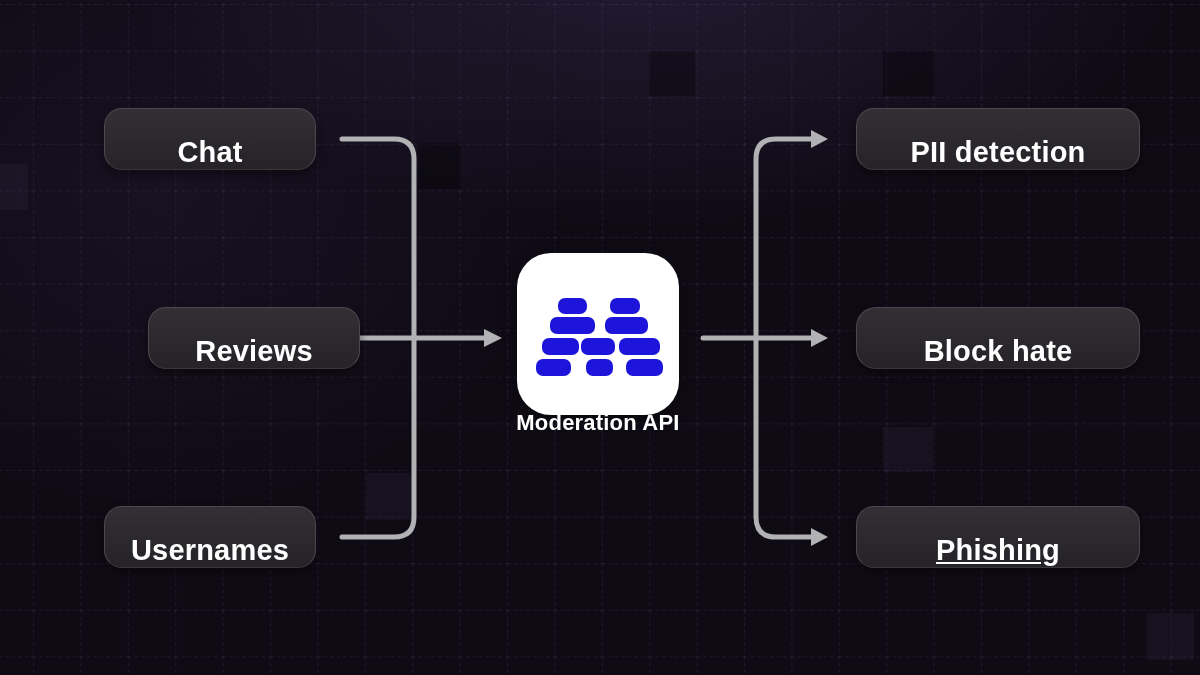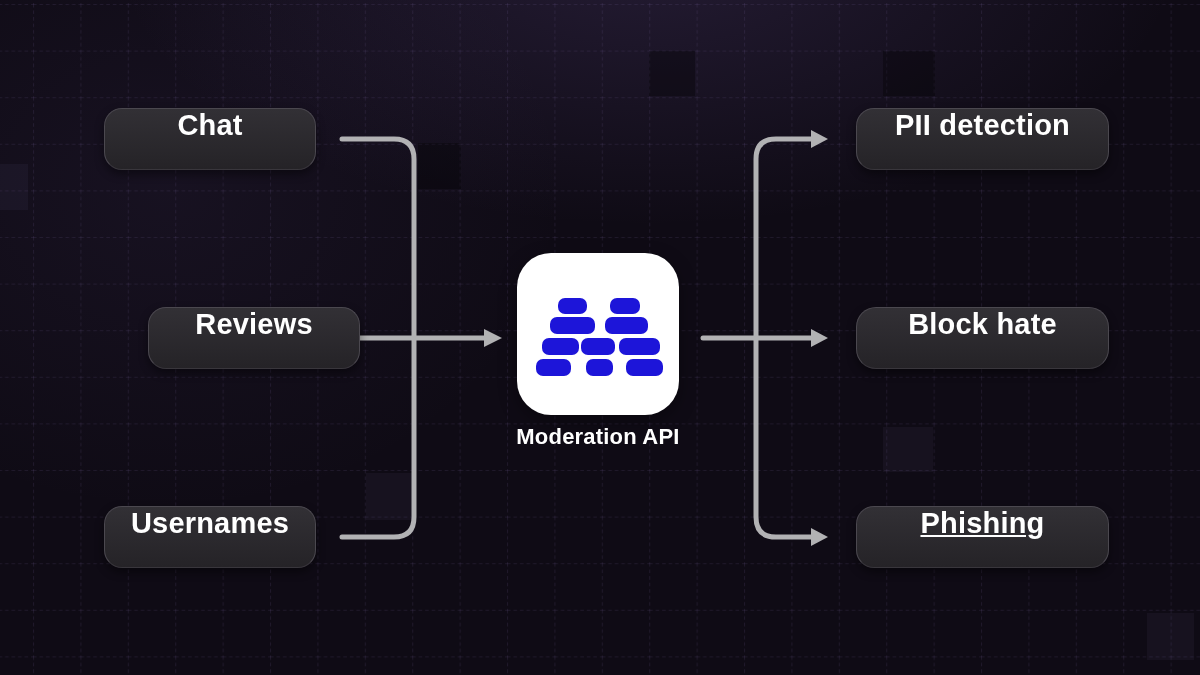--- a/index.html
+++ b/index.html
@@ -25,46 +25,46 @@
 
   
   .node {
     position: absolute;
     height: 62px;
     border-radius: 18px;
     background: linear-gradient(180deg, #323035 0%, #252327 100%);
     border: 1.5px solid #4b484f;
     border-bottom-color: #39363c;
     box-shadow: 0 4px 10px rgba(0,0,0,0.45);
-    display: flex; align-items: flex-start; justify-content: center;
+    display: flex; align-items: flex-end; justify-content: center;
     color: var(--node-text, #ffffff);
     font-size: 29px; font-weight: 700; letter-spacing: 0.2px;
     box-sizing: border-box;
   }
   .node.left  { left: 104px; width: 212px; }
-  .node.right { left: 856px; width: 253px; }
+  .node.right { left: 856px; width: 284px; }
 
   
   .icon-tile {
     position: absolute;
     left: 517px; top: 253px;
     width: 162px; height: 162px;
     background: var(--icon-background, #ffffff);
     border-radius: 34px;
     box-shadow: 0 6px 18px rgba(0,0,0,0.35);
   }
   .brick {
     position: absolute;
     background: var(--brick-blue, #1d15d9);
     border-radius: 7px;
     height: 17px;
   }
   .icon-label {
     position: absolute;
-    left: 448px; top: 424px; width: 300px;
+    left: 448px; top: 410px; width: 300px;
     text-align: center;
     color: #ffffff;
     font-size: 22px; font-weight: 700; letter-spacing: 0.2px;
   }
 </style>
 </head>
 <body>
 
 <div id="stage">
 

